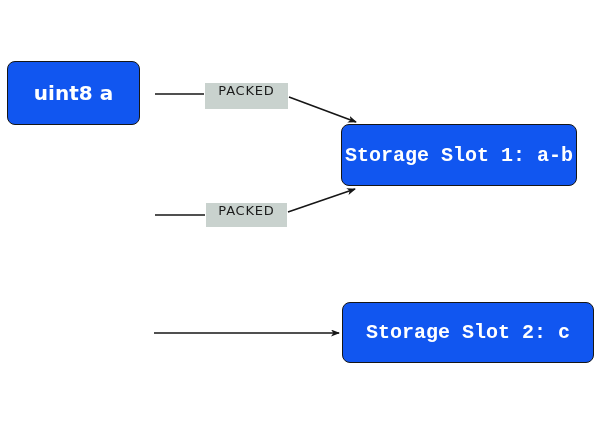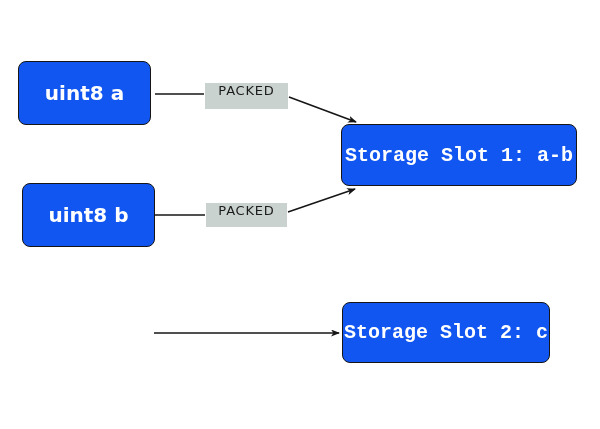--- a/index.html
+++ b/index.html
@@ -84,34 +84,31 @@
         <path class="arrowhead-path" d="M0,0 L9,3.5 L0,7 L2.4,3.5 z"></path>
       </marker>
     </defs>
     <line x1="155" y1="94" x2="204" y2="94"></line>
     <line x1="289" y1="97" x2="356" y2="122" marker-end="url(#arrow)"></line>
     <line x1="155" y1="215" x2="205" y2="215"></line>
     <line x1="288" y1="212" x2="355" y2="189" marker-end="url(#arrow)"></line>
     <line x1="154" y1="333" x2="339" y2="333" marker-end="url(#arrow)"></line>
   </svg>
 
-  <div class="node node-var" style="left:18px; top:61px; width:133px; height:64px;">
+  <div class="node node-var" style="left:7px; top:61px; width:133px; height:64px;">
     <span>uint8 a</span>
   </div>
 
-  <div class="node node-var" style="left:22px; top:183px; width:133px; height:64px;">
-    <span>uint8 b</span>
-  </div>
 
 
   <div class="node node-slot" style="left:341px; top:124px; width:236px; height:62px;">
     <span>Storage Slot 1: a-b</span>
   </div>
 
-  <div class="node node-slot" style="left:342px; top:302px; width:208px; height:61px;">
+  <div class="node node-slot" style="left:342px; top:302px; width:252px; height:61px;">
     <span>Storage Slot 2: c</span>
   </div>
 
   <div class="edge-label" style="left:205px; top:83px; width:83px; height:26px;">
     <span>PACKED</span>
   </div>
 
   <div class="edge-label" style="left:206px; top:203px; width:81px; height:24px;">
     <span>PACKED</span>
   </div>

